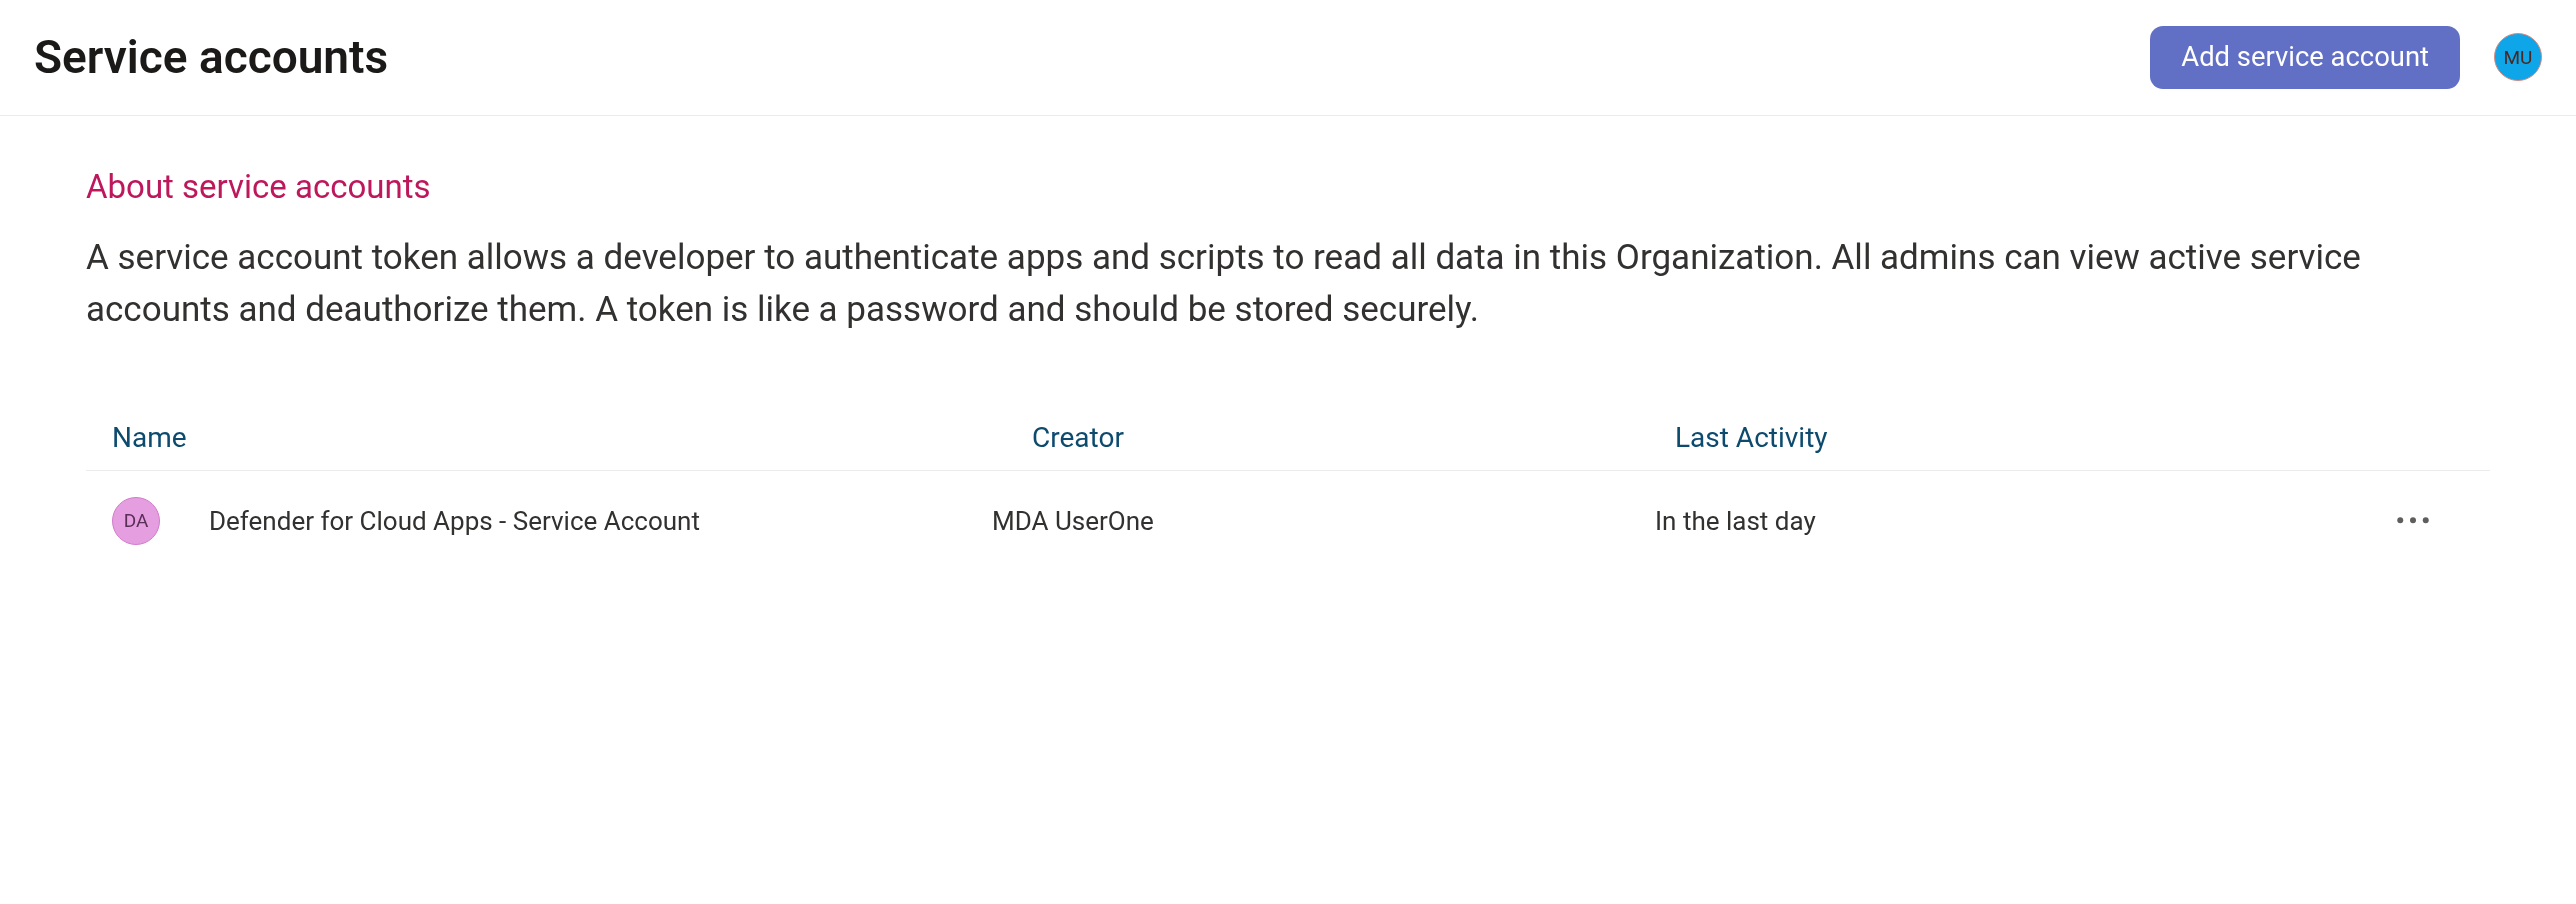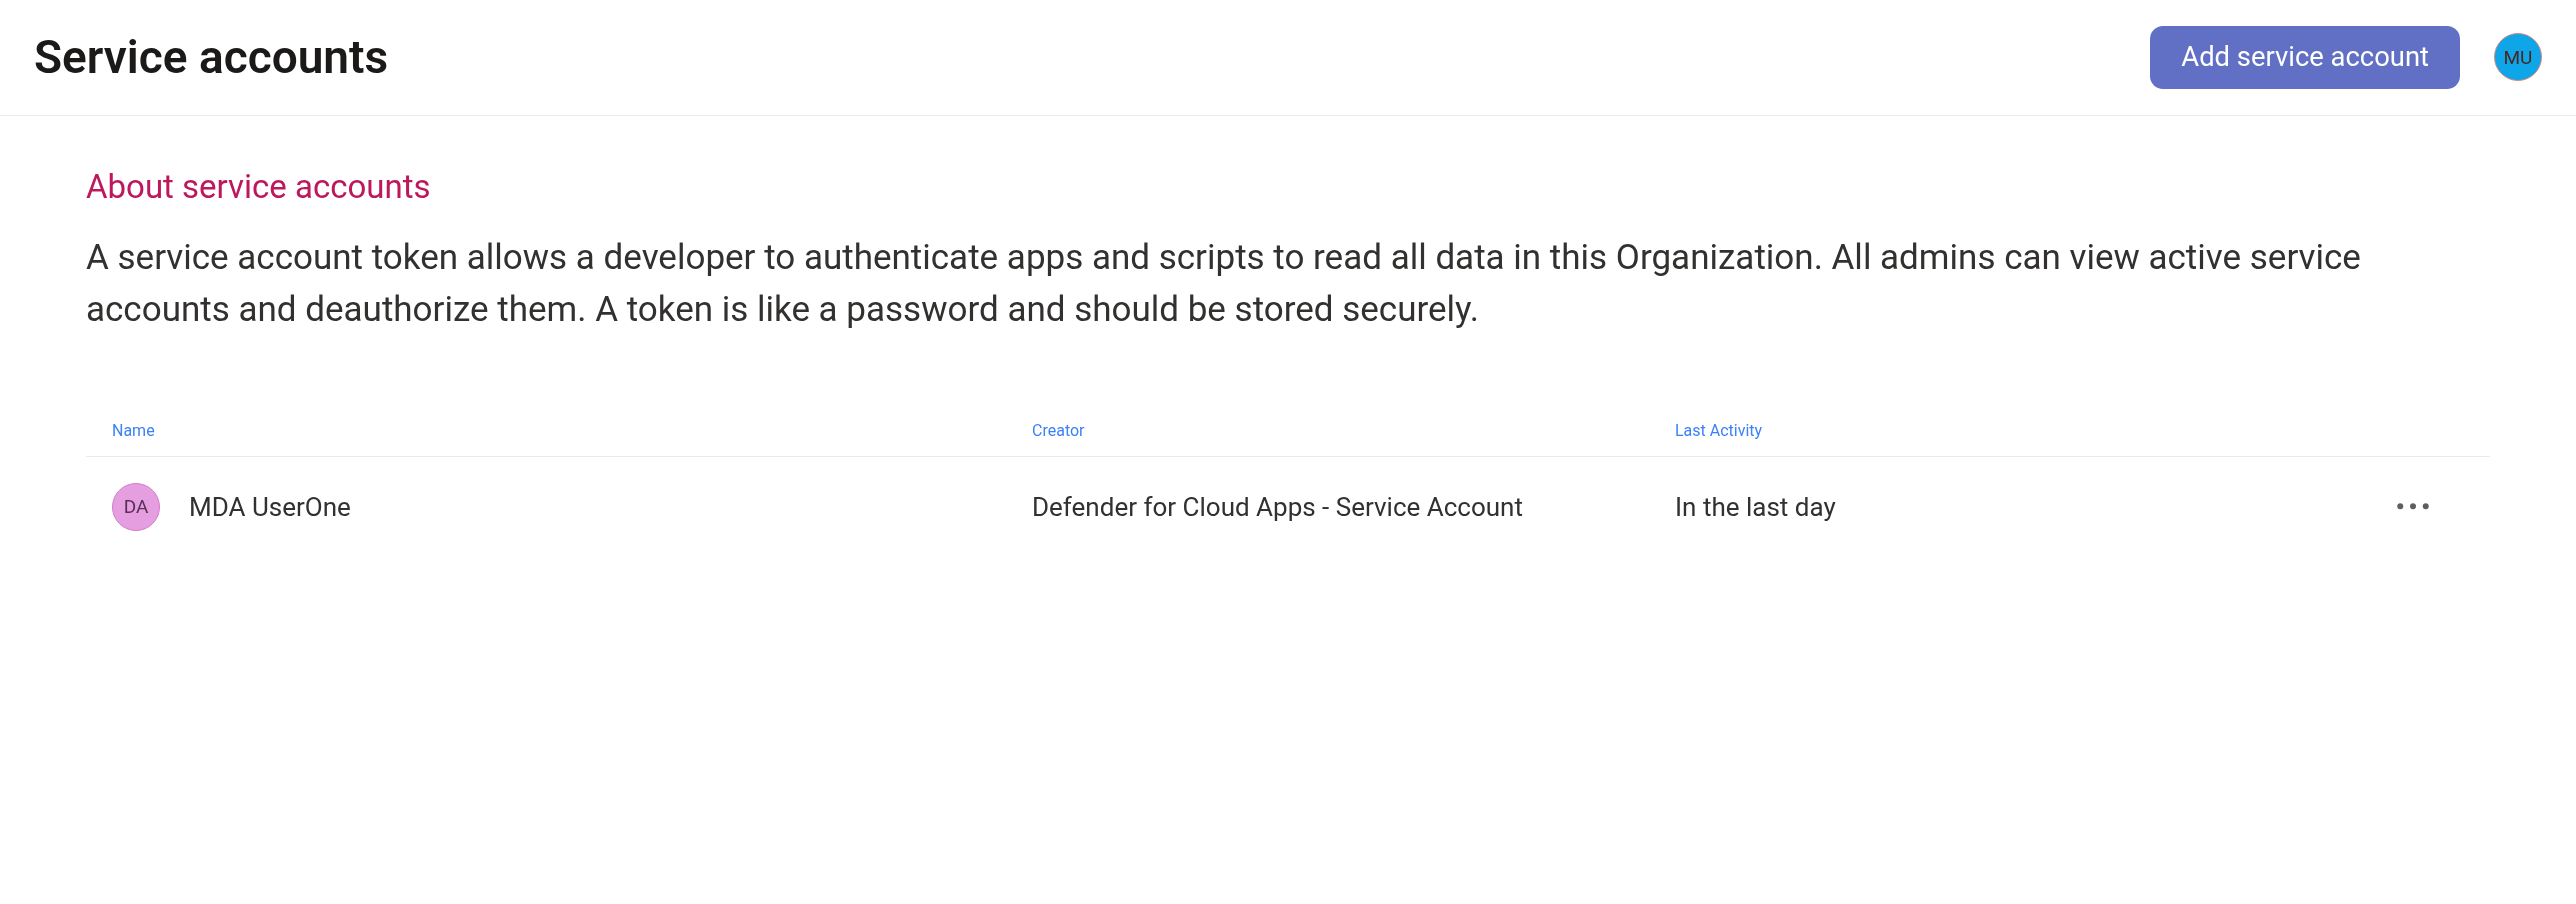--- a/index.html
+++ b/index.html
@@ -77,34 +77,35 @@
     }
     .table {
       width: 100%;
     }
     .table-header {
       display: grid;
       grid-template-columns: 77px 1fr 643px 686px 103px;
       align-items: center;
       padding: 15.4px 26px;
       border-bottom: 1.7px solid #edebe9;
-      color: #3b82f6;
-      font-size: 16px;
+      color: #0c4a6e;
+      font-size: 28px;
     }
     .table-header .col-name {
       grid-column: 1 / 3;
     }
     .table-row {
       display: grid;
       grid-template-columns: 77px 1fr 643px 686px 103px;
       align-items: center;
       padding: 26px 26px;
       color: #323130;
       font-size: 26px;
       cursor: pointer;
+      gap: 20px;
     }
     .row-avatar {
       width: 48px;
       height: 48px;
       border-radius: 50%;
       background: #e59ee0;
       border: 1.7px solid #d37ccc;
       display: flex;
       align-items: center;
       justify-content: center;
@@ -148,22 +149,22 @@
     <div class="table">
       <div class="table-header">
         <div class="col-name">Name</div>
         <div>Creator</div>
         <div>Last Activity</div>
         <div></div>
       </div>
 
       <div class="table-row">
         <div class="row-avatar">DA</div>
+        <div>Defender for Cloud Apps - Service Account</div>
         <div>MDA UserOne</div>
-        <div>Defender for Cloud Apps - Service Account</div>
         <div>In the last day</div>
         <button class="more-button">
           <span>
             <svg viewBox="0 0 40 10">
               <circle class="more-dot" cx="5" cy="5" r="3.5"></circle>
               <circle class="more-dot" cx="20" cy="5" r="3.5"></circle>
               <circle class="more-dot" cx="35" cy="5" r="3.5"></circle>
             </svg>
           </span>
         </button>

